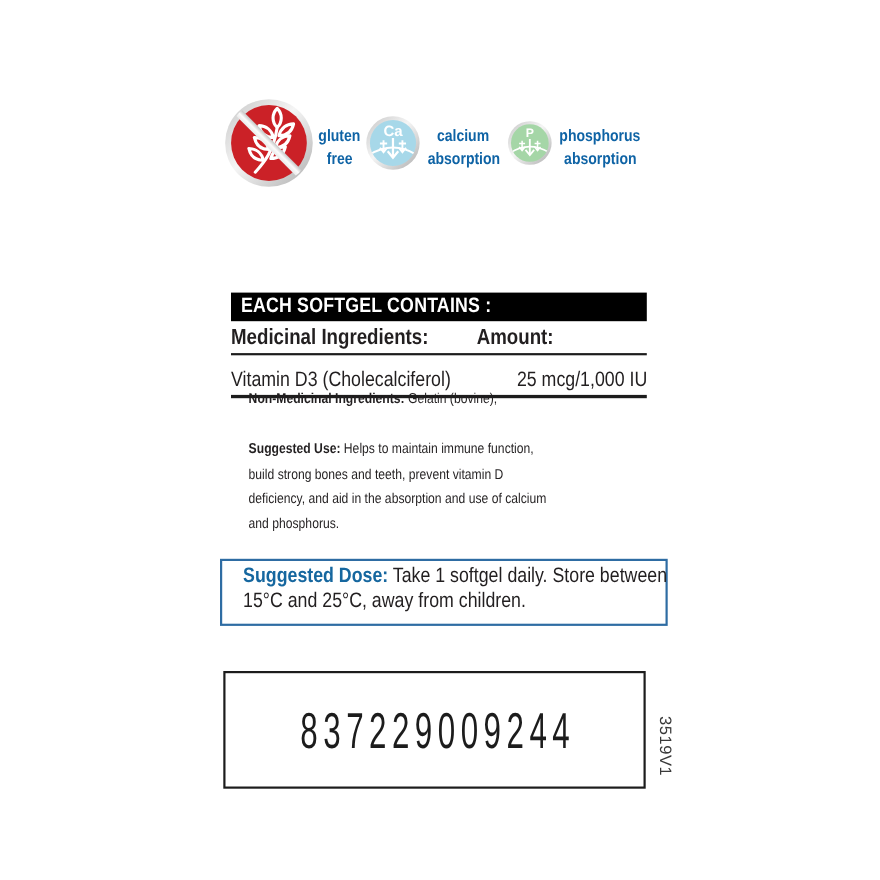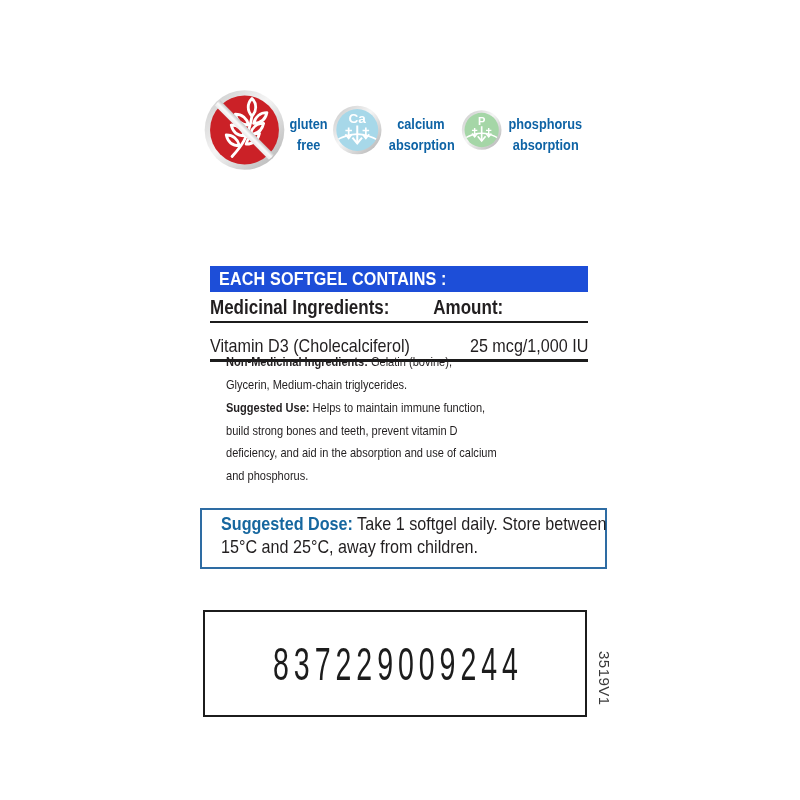--- a/index.html
+++ b/index.html
@@ -13,21 +13,21 @@
   .cond-r{display:inline-block;transform:scaleX(0.85);transform-origin:100% 50%;white-space:nowrap;}
 
   
   .badges{position:absolute;left:203px;top:82px;width:386px;display:flex;justify-content:space-between;}
   .badge{width:128px;display:flex;flex-direction:row;align-items:center;justify-content:space-between;}
   .badge svg{display:block;}
   .badge-label{margin-top:7px;text-align:center;color:#0e63a5;font-weight:bold;
                font-size:15px;line-height:21px;}
 
   
-  .bar{position:absolute;left:210px;top:266px;width:378px;height:26px;background:#1d4ed8;
+  .bar{position:absolute;left:210px;top:266px;width:378px;height:26px;background:#000000;
        display:flex;align-items:center;}
   .bar-text{color:#ffffff;font-weight:bold;font-size:19px;padding-left:9px;letter-spacing:0.2px;}
 
   
   .tbl{position:absolute;left:210px;top:296px;width:378px;}
   .tbl-head{display:flex;align-items:baseline;
             font-weight:bold;font-size:20px;height:25px;border-bottom:2px solid #1c1c1c;}
   .tbl-row{display:flex;justify-content:space-between;align-items:baseline;
            font-size:19px;height:24px;padding-top:12px;border-bottom:3.5px solid #1c1c1c;}
 
@@ -167,21 +167,20 @@
       <span class="cond-r">Amount:</span>
     </div>
     <div class="tbl-row">
       <span class="cond">Vitamin D3 (Cholecalciferol)</span>
       <span class="cond-r">25 mcg/1,000 IU</span>
     </div>
   </div>
 
   <div class="para p1">
     <div><span class="cond"><span class="lead">Non-Medicinal Ingredients:</span><span> Gelatin (bovine),</span></span></div>
-    <div><span class="cond">Glycerin, Medium-chain triglycerides.</span></div>
   </div>
 
   <div class="para p2">
     <div><span class="cond"><span class="lead">Suggested Use:</span><span> Helps to maintain immune function,</span></span></div>
     <div><span class="cond">build strong bones and teeth, prevent vitamin D</span></div>
     <div><span class="cond">deficiency, and aid in the absorption and use of calcium</span></div>
     <div><span class="cond">and phosphorus.</span></div>
   </div>
 
   <div class="dose">

